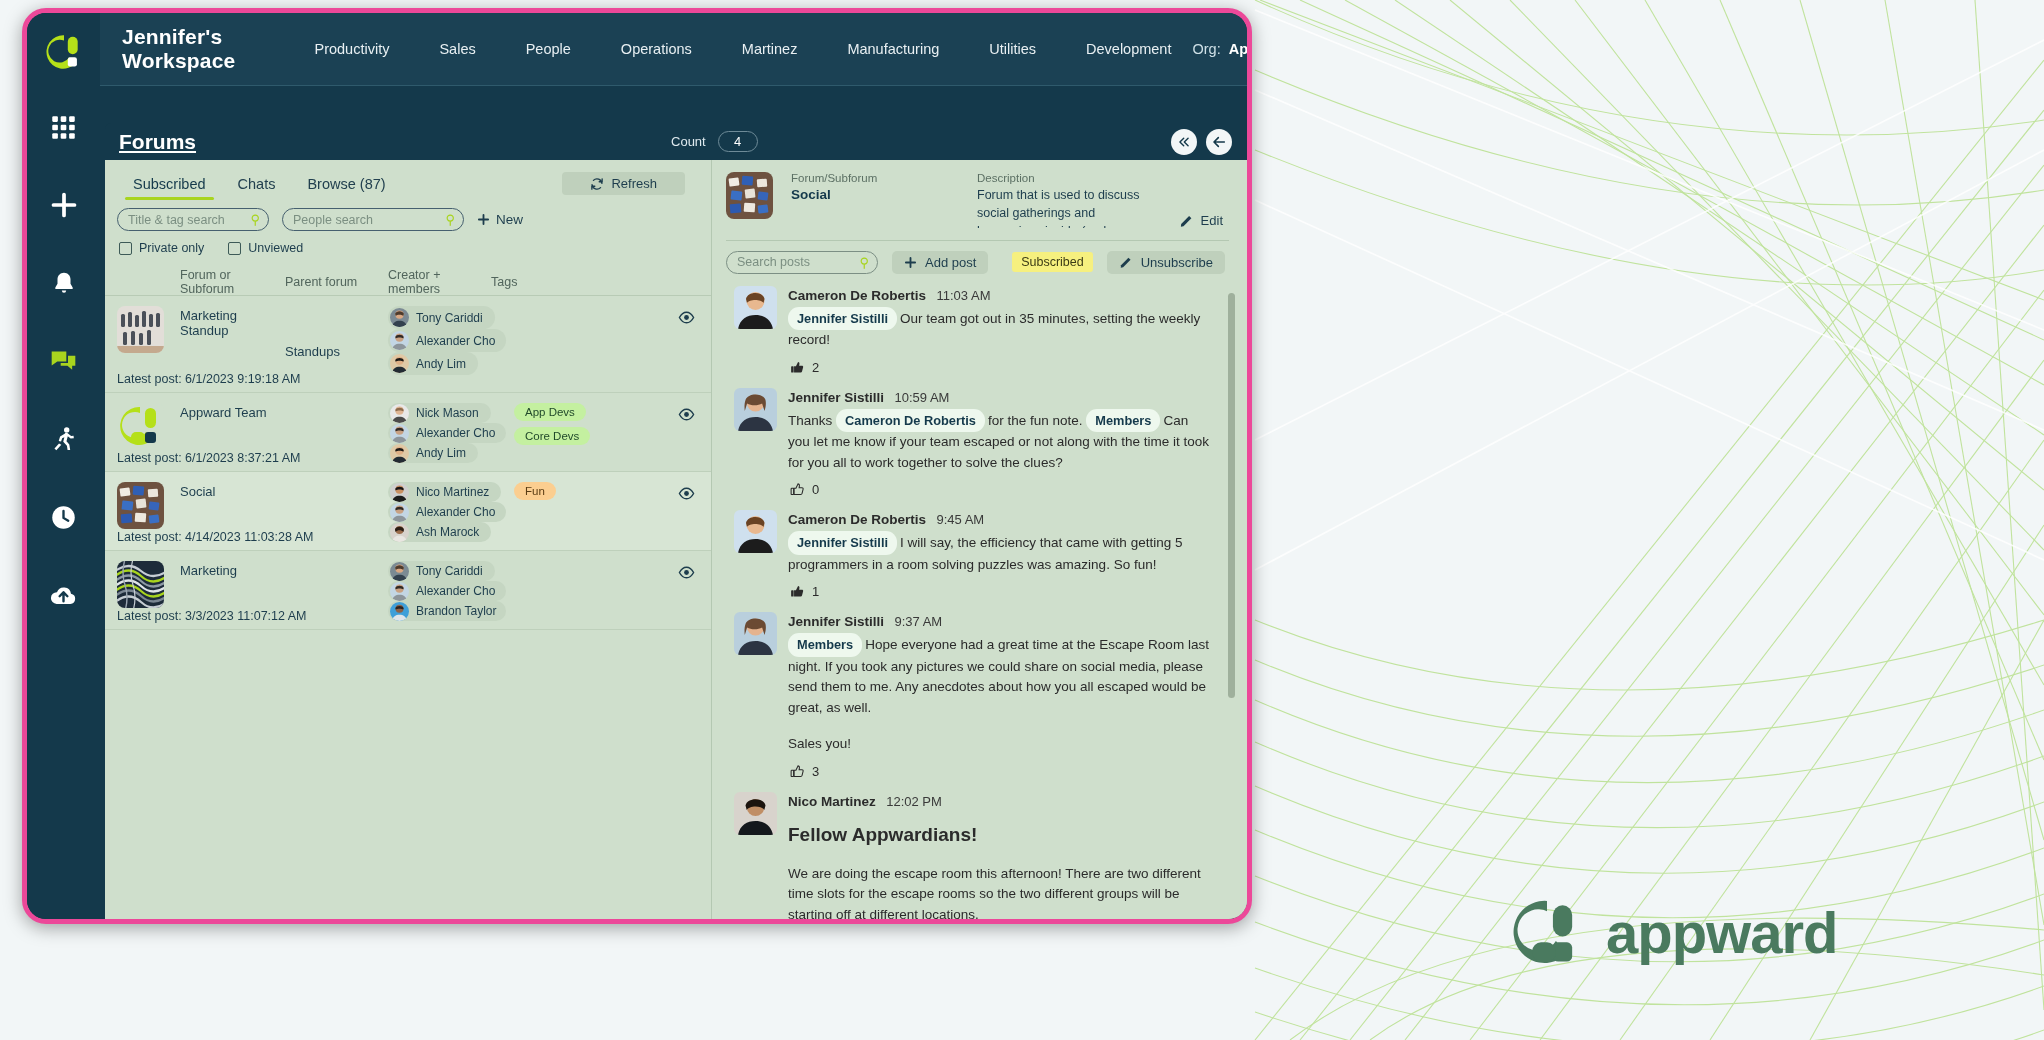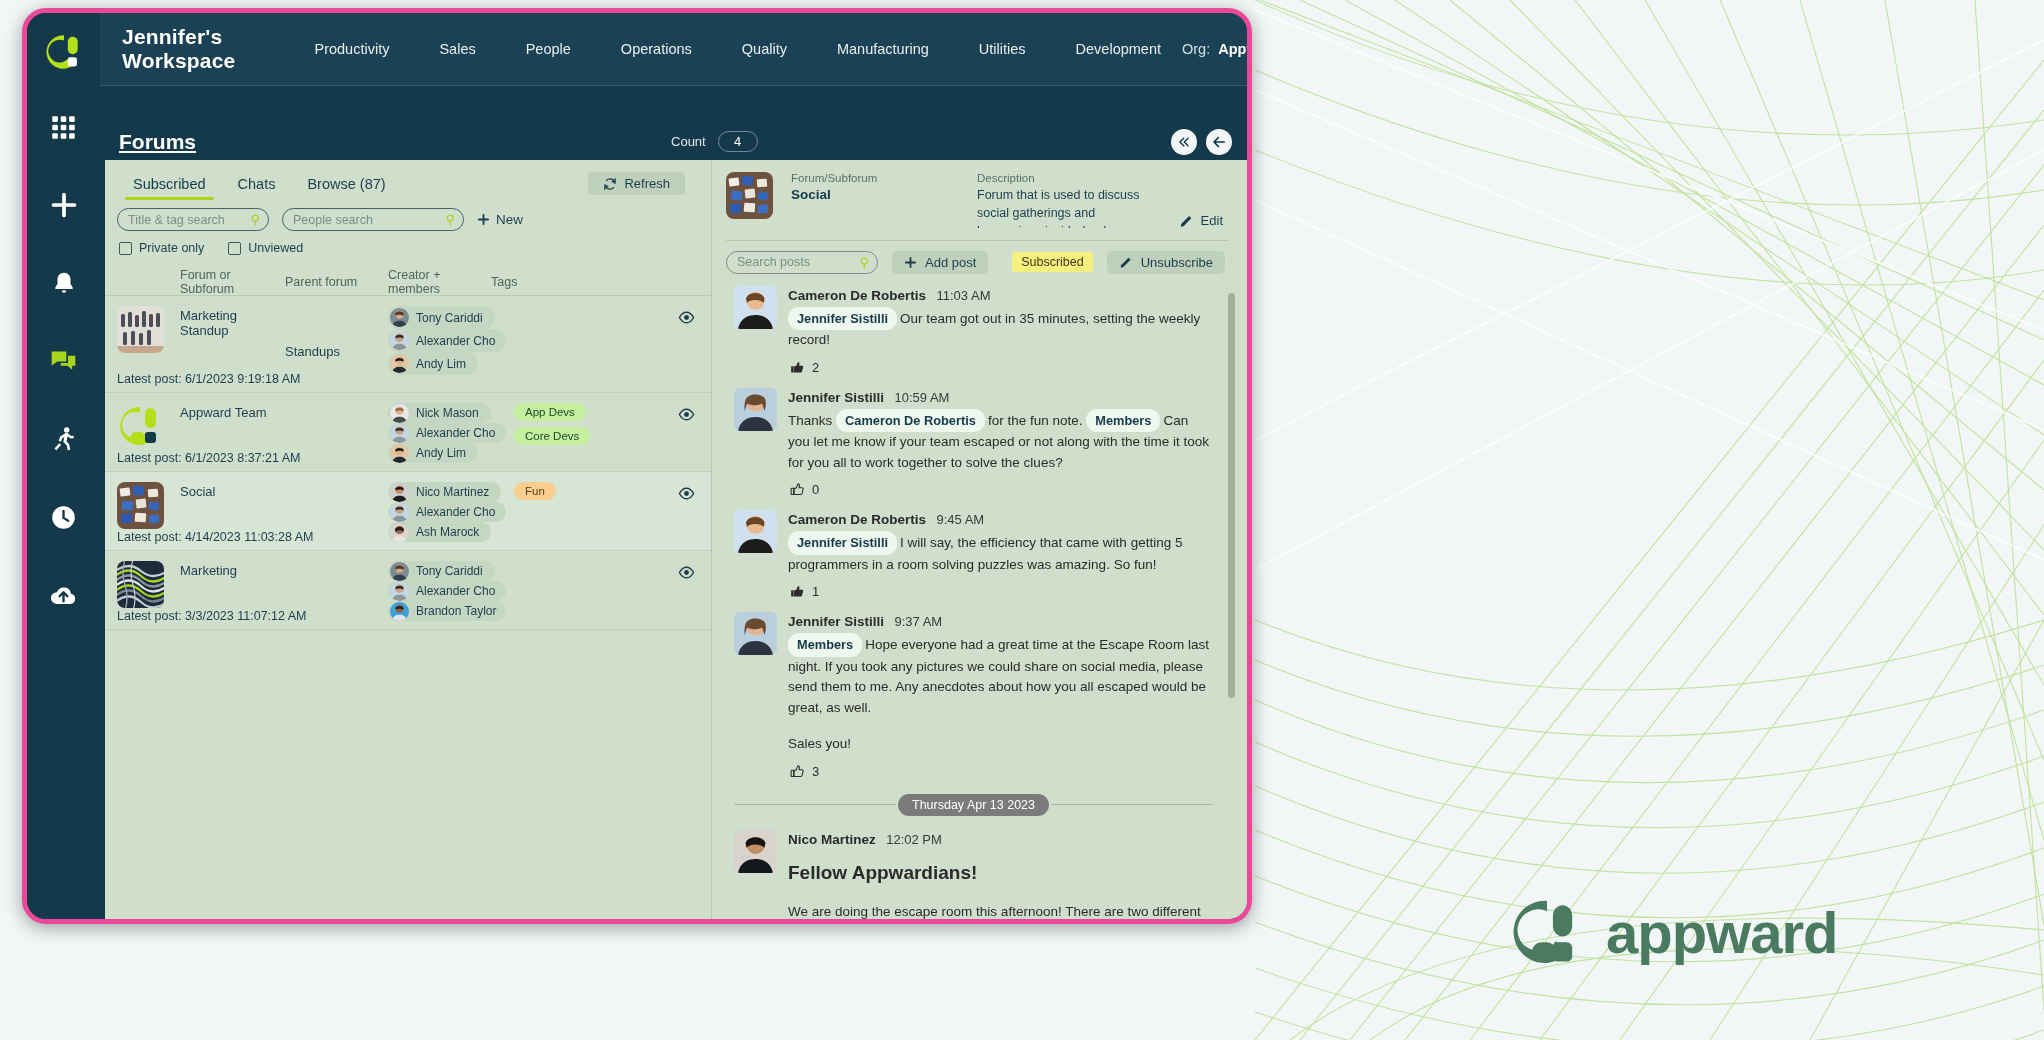--- a/index.html
+++ b/index.html
@@ -114,21 +114,21 @@
   #tabs { display: flex; align-items: center; padding: 10px 0 0 12px; position: relative; }
   .tab { font-size: 14.5px; color: #22404f; padding: 6px 16px 10px; cursor: pointer; position: relative; }
   .tab.active { color: #14394b; }
   .tab.active::after {
     content:''; position:absolute; left: 8px; right: 8px; bottom: 2px; height: 3px;
     background: #a8d41e; border-radius: 2px;
   }
   #refresh-btn {
     position: absolute; right: 26px; top: 12px;
     display:flex; align-items:center; gap:7px; font-size: 13px; color:#1d3d4d;
-    background: #bfd0bc; border-radius: 4px; padding: 4px 15px; cursor:pointer;
+    background: #bfd0bc; border-radius: 4px; padding: 4px 28px; cursor:pointer;
   }
   #searchrow { display:flex; align-items:center; gap: 13px; padding: 6px 0 0 12px; }
   .srch {
     display:flex; align-items:center; border:1px solid #46606f; border-radius: 13px;
     height: 23px; background: transparent; padding: 0 8px 0 10px;
   }
   .srch input {
     border: none; outline: none; background: transparent; font-size: 12.5px;
     font-family: "Liberation Sans", sans-serif; color: #1d3d4d; width: 100%;
   }
@@ -358,21 +358,21 @@
       </div>
     </div>
 
     <div id="topbar">
       <div class="ws-title">Jennifer's Workspace</div>
       <div id="nav">
         <div class="nav-item">Productivity</div>
         <div class="nav-item">Sales</div>
         <div class="nav-item">People</div>
         <div class="nav-item">Operations</div>
-        <div class="nav-item">Quality</div>
+        <div class="nav-item">Martinez</div>
         <div class="nav-item">Manufacturing</div>
         <div class="nav-item">Utilities</div>
         <div class="nav-item">Development</div>
       </div>
       <div id="topright">
         <div class="org-wrap">
           <span class="org-label">Org:</span><span class="org-value">Appward</span>
         </div>
 
       </div>
@@ -849,25 +849,20 @@
               <div class="reactions">
                 <svg width="15" height="15" viewBox="0 0 24 24">
                     <path d="M6.5 10h3l3.4-7c1.6.2 2.4 1.4 2.2 3l-.5 3.2h4.6c1.3 0 2.1 1 1.8 2.2l-1.8 7c-.2 1-1 1.6-2 1.6H6.5z" fill="none" stroke="#2b2b2b" stroke-width="1.7"></path>
                     <rect x="1.8" y="10" width="4" height="10" rx="1" fill="none" stroke="#2b2b2b" stroke-width="1.7"></rect>
                   </svg>
                 <span>3</span>
               </div>
             </div>
           </div>
 
-          <div class="daysep">
-            <div class="line"></div>
-            <div class="pill">Thursday Apr 13 2023</div>
-            <div class="line"></div>
-          </div>
 
           <div class="post">
             <div class="pav">
               <svg viewBox="0 0 43 43">
                   <rect width="43" height="43" fill="#d8d3cc"></rect>
                   <circle cx="21.5" cy="15.5" r="8.6" fill="#c08e65"></circle>
                   <path d="M4 43c2-10 9-14 17.5-14S37 33 39 43z" fill="#14181c"></path>
                   <path d="M11.5 13.5c1.5-8.5 18.5-8.5 20 0l-1.2 4.5c-2.5-4.8-15.2-4.8-17.6 0z" fill="#1b140e"></path>
                 </svg>
             </div>

